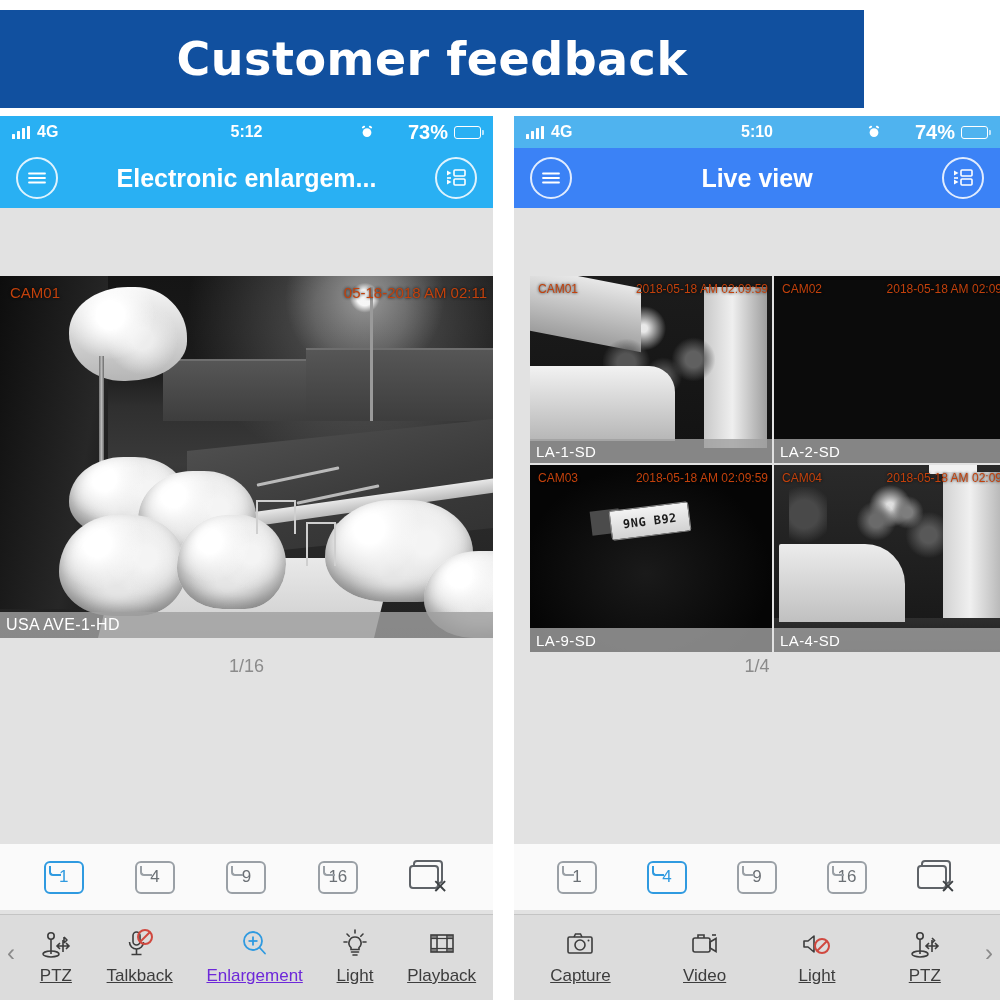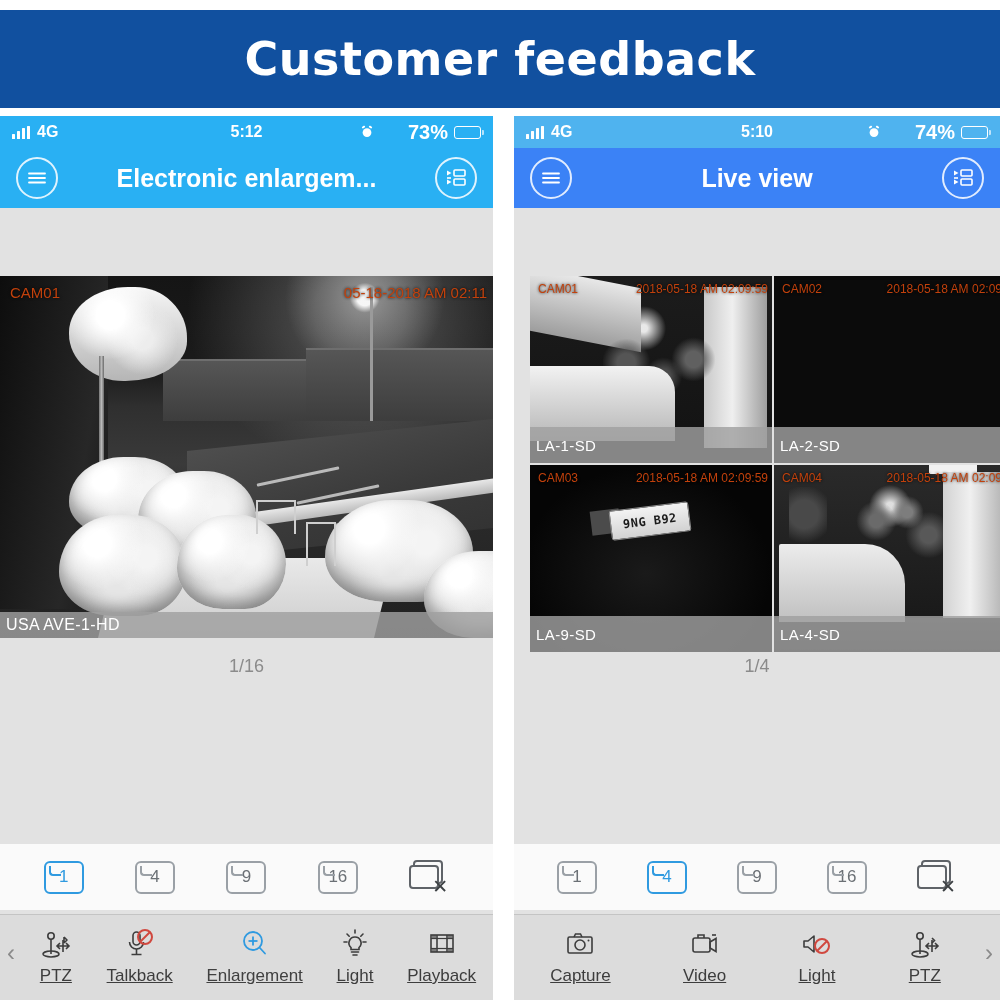--- a/index.html
+++ b/index.html
@@ -6,21 +6,21 @@
   html, body {
     width: 1000px; height: 1000px;
     background: #ffffff;
     font-family: "Liberation Sans", sans-serif;
     overflow: hidden;
   }
 
   
   .banner {
     position: absolute; left: 0; top: 10px;
-    width: 1000px; height: 98px;
+    width: 864px; height: 98px;
     background: #11509f;
     display: flex; align-items: center; justify-content: center;
   }
   .banner-title {
     color: #ffffff;
     font-size: 46px;
     font-weight: bold;
     letter-spacing: 0.5px;
     font-family: "DejaVu Sans", sans-serif;
   }
@@ -193,21 +193,21 @@
   .quad-wrap {
     position: absolute; left: 16px; top: 68px;
     width: 470px; height: 374px;
   }
   .cell { position: absolute; width: 242px; height: 187px; overflow: hidden; background:#0a0a0a; }
   .cell.c1 { left: 0;   top: 0; }
   .cell.c2 { left: 244px; top: 0; width: 242px;}
   .cell.c3 { left: 0;   top: 189px; }
   .cell.c4 { left: 244px; top: 189px; width: 242px;}
   .cell.selected { outline: 3px solid #d7a94a; outline-offset: -3px; z-index: 3; }
-  .cell .chan-bar { height: 36px; font-size: 15px; }
+  .cell .chan-bar { height: 24px; font-size: 15px; }
   .cell .ovl.cam { font-size: 12px; top: 6px; left: 8px; }
   .cell .ovl.time { font-size: 12px; top: 6px; right: 4px; }
 
   .scene-indoor1 {
     position: absolute; inset: 0;
     background:
       radial-gradient(circle at 47% 28%, rgba(255,255,255,.9) 0 2%, rgba(255,255,255,0) 12%),
       linear-gradient(#1c1c1c, #121212);
   }
   .scene-indoor1 .counter {
@@ -330,21 +330,21 @@
     width: 22px; flex: 0 0 22px;
     color: #8a8a8a; font-size: 24px;
     display:flex; align-items:center; justify-content:center;
     padding-bottom: 10px;
   }
   .tb-items { flex: 1; display: flex; align-items: center; justify-content: space-around; }
   .tb-item {
     display: flex; flex-direction: column; align-items: center; gap: 5px;
     color: #3d3d3d; font-size: 17px;
   }
-  .tb-item.accent { color: #404040; }
+  .tb-item.accent { color: #6d28d9; }
   .tb-icon { width: 34px; height: 32px; position: relative; }
   .tb-label { white-space: nowrap; text-decoration: underline; }
 
   
   svg { display: block; overflow: visible; }
 
   .gap-col {
     position: absolute; left: 493px; top: 0; width: 21px; height: 884px;
     background: #ffffff;
   }

